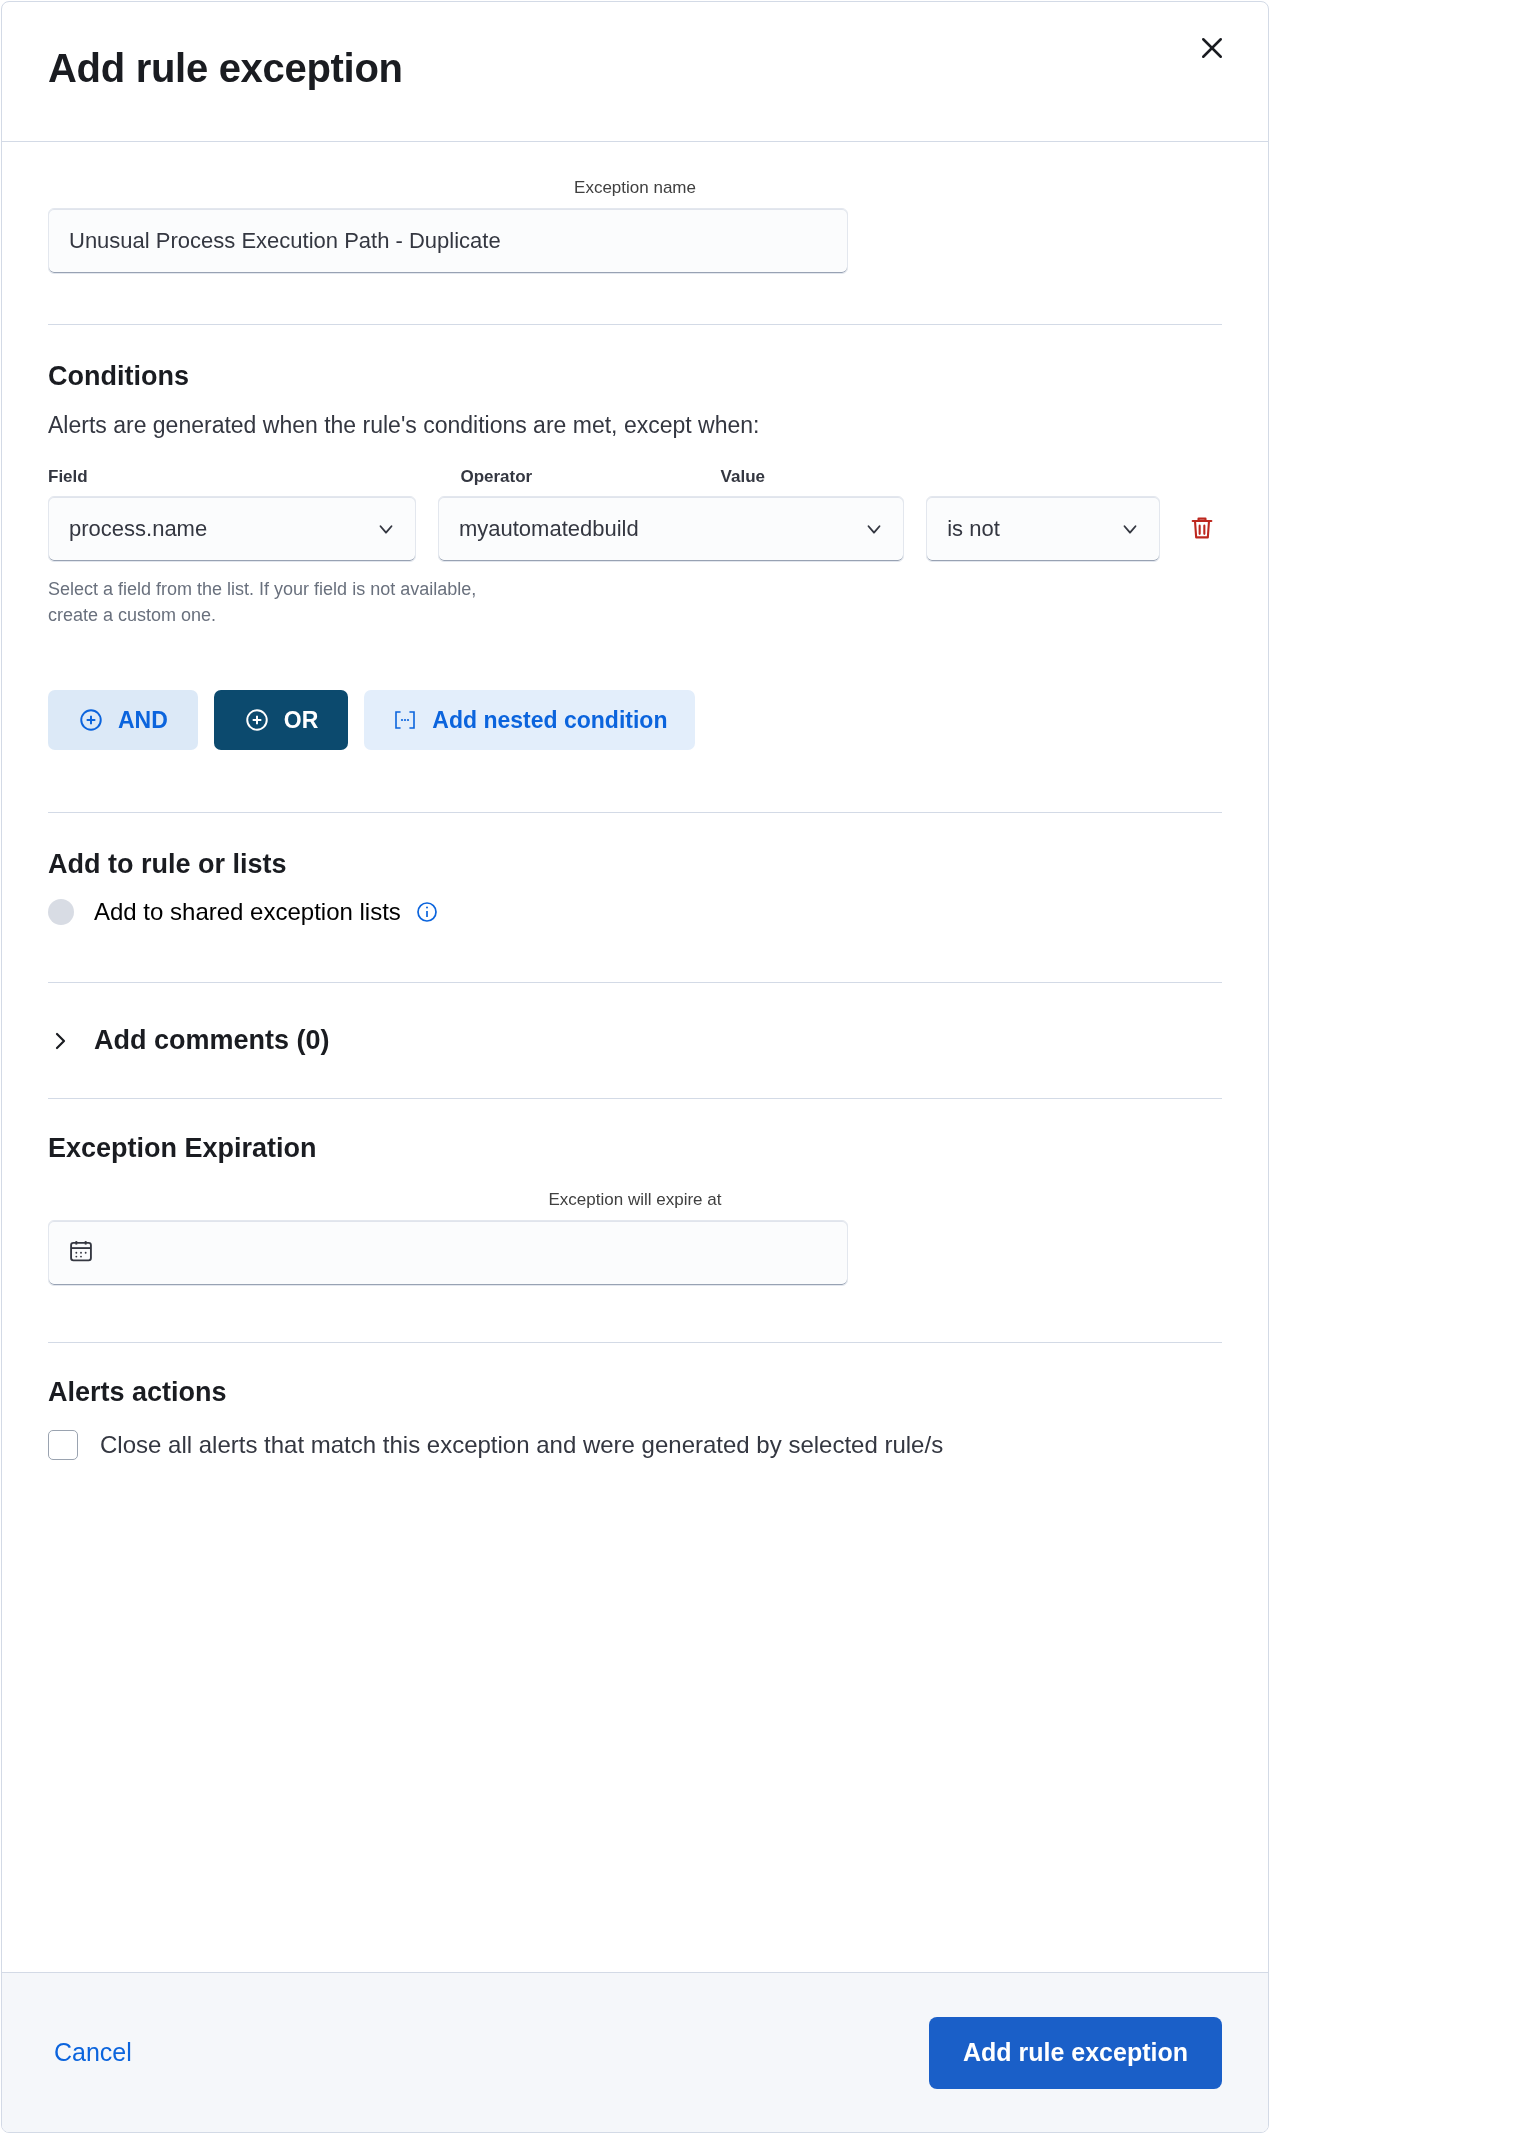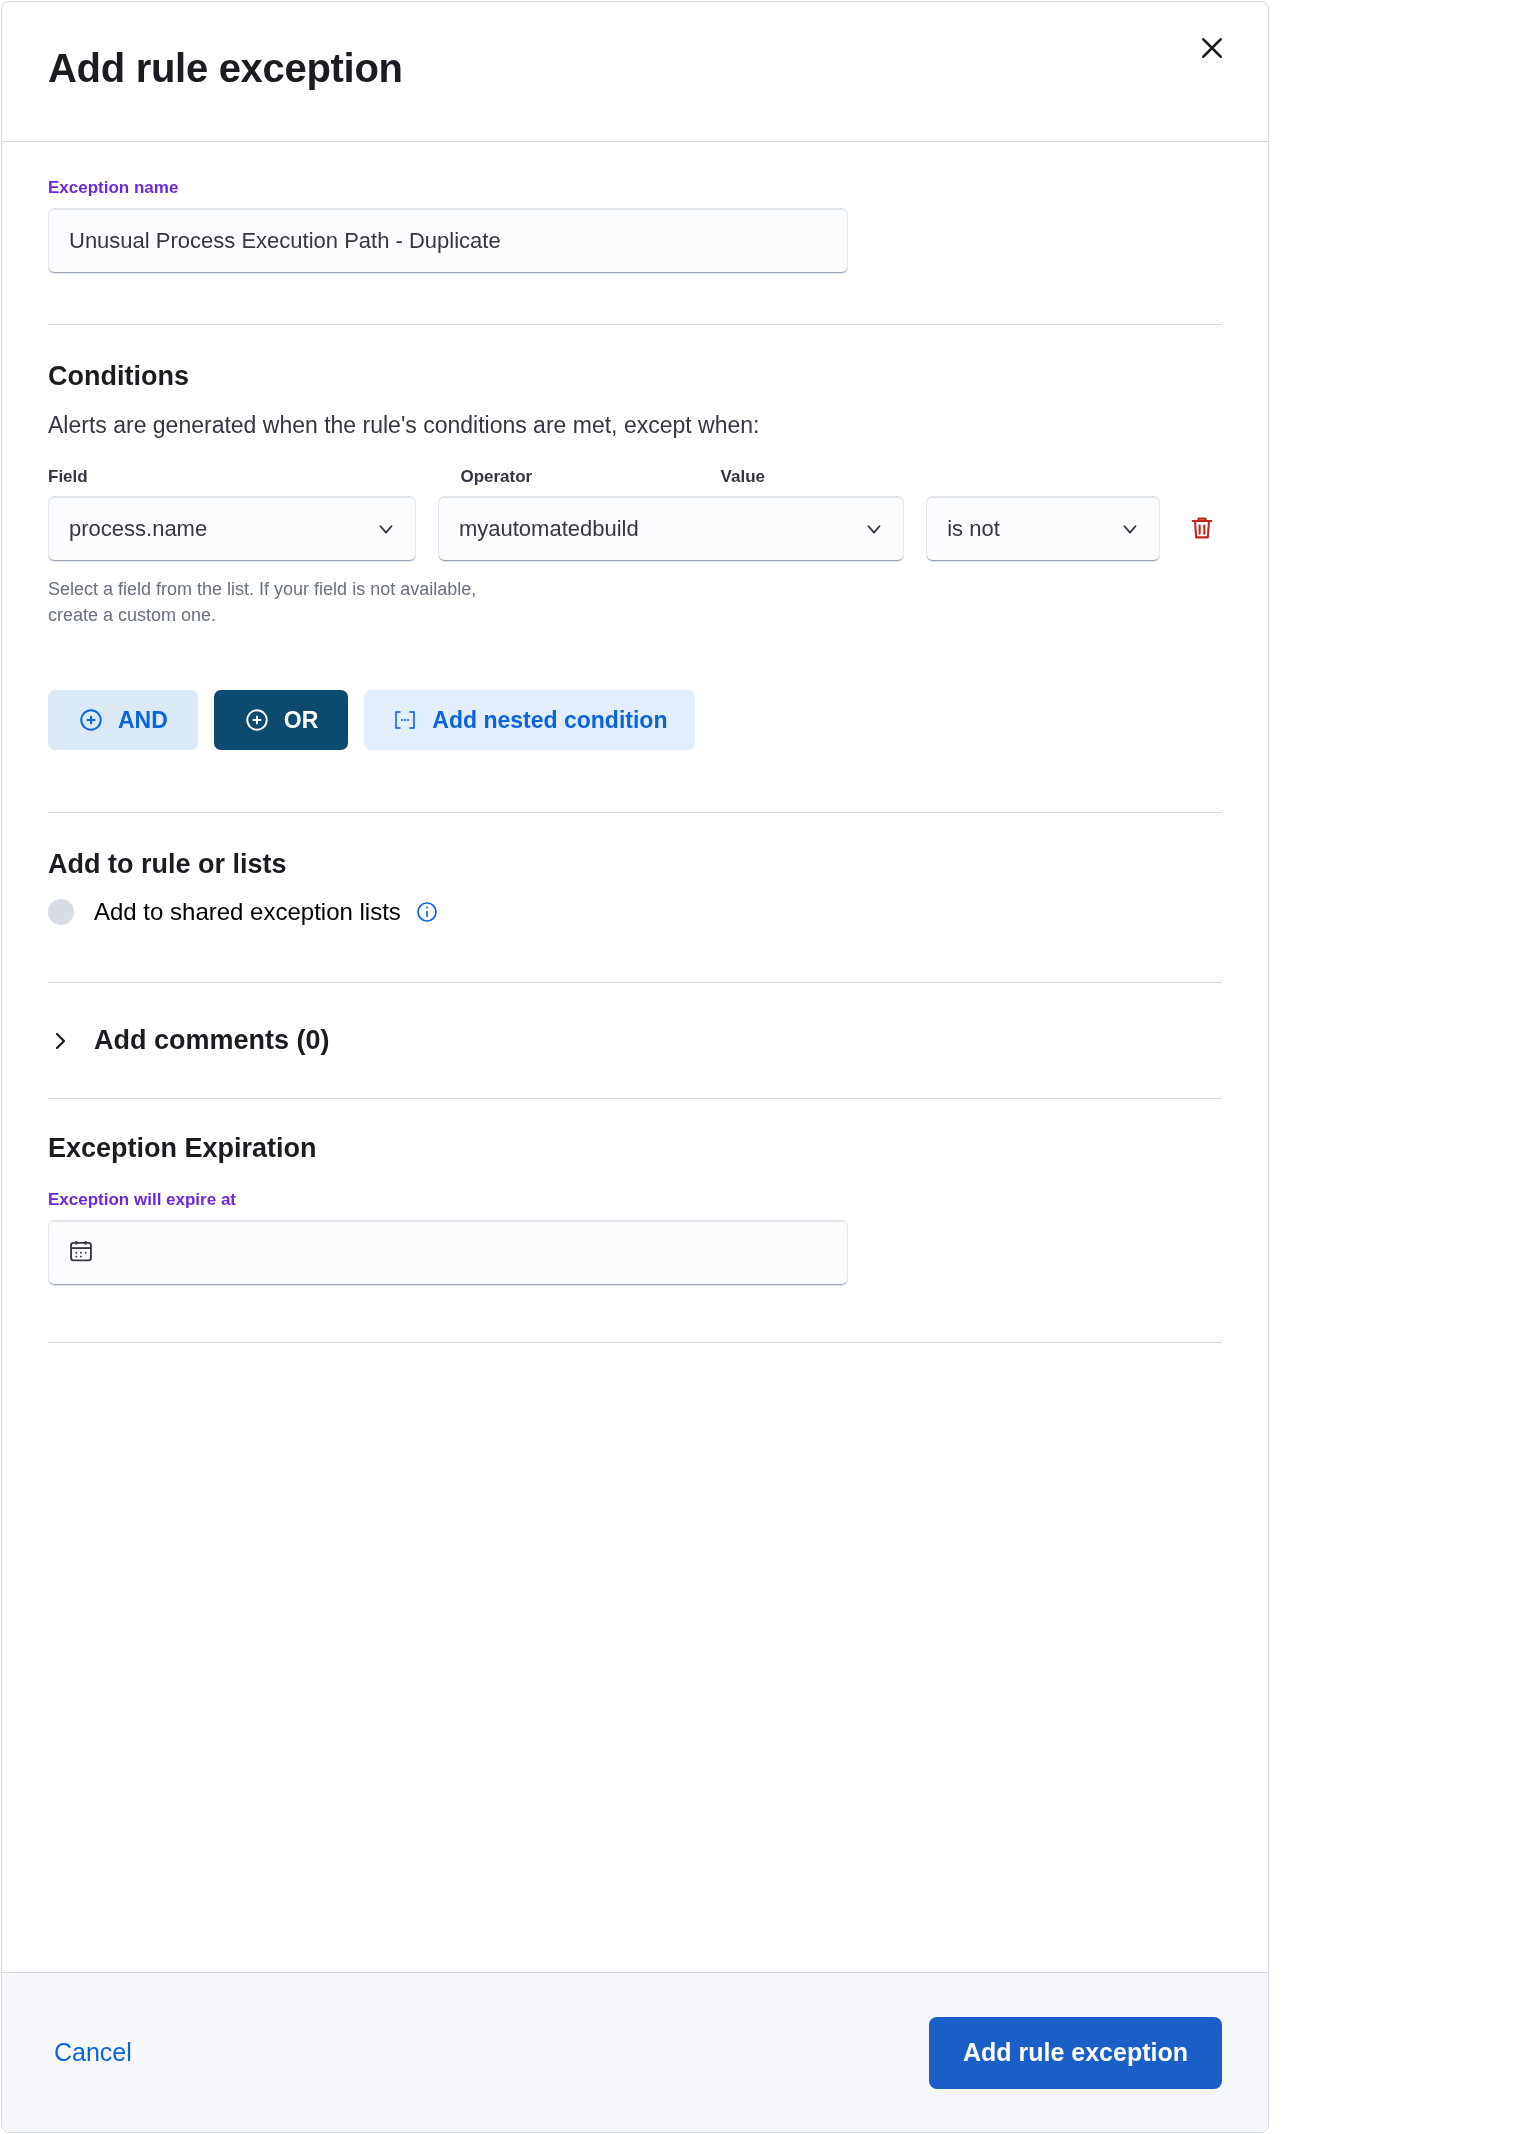--- a/index.html
+++ b/index.html
@@ -64,23 +64,24 @@
     overflow: hidden;
     padding: 0 46px;
   }
   .hr {
     height: 1px;
     background: #d3dae6;
     margin: 0;
   }
   .label-sm {
     font-size: 17px;
-    font-weight: bold;
-    color: #6d28d9;
+    font-weight: normal;
+    color: #404040;
     margin: 0 0 10px 0;
+    text-align: center;
   }
   .field-input {
     width: 800px;
     height: 66px;
     border: 1px solid #e3e7ee;
     border-radius: 6px;
     background: #fbfcfd;
     box-shadow: 0 1px 0 0 #e0e4ec inset, 0 -1px 0 0 #98a2b3 inset;
     font-size: 22px;
     color: #343741;
@@ -462,20 +463,27 @@
             <circle cx="8" cy="16.8" r="0.8" fill="#343741" stroke="none"></circle>
             <circle cx="12" cy="16.8" r="0.8" fill="#343741" stroke="none"></circle>
           </svg>
         </span>
         <span style="margin-left:14px;font-size:22px;color:#343741;"></span>
       </div>
     </div>
 
     <div class="hr" style="margin-top:56px;"></div>
 
+    <div style="padding-top:34px;">
+      <div class="section-h">Alerts actions</div>
+      <div class="check-row">
+        <span class="checkbox"></span>
+        <span class="check-label">Close all alerts that match this exception and were generated by selected rule/s</span>
+      </div>
+    </div>
 
   </div>
 
   <div class="modal-footer">
     <button class="cancel-link">Cancel</button>
     <button class="primary-btn">Add rule exception</button>
   </div>
 
 </div>
 

